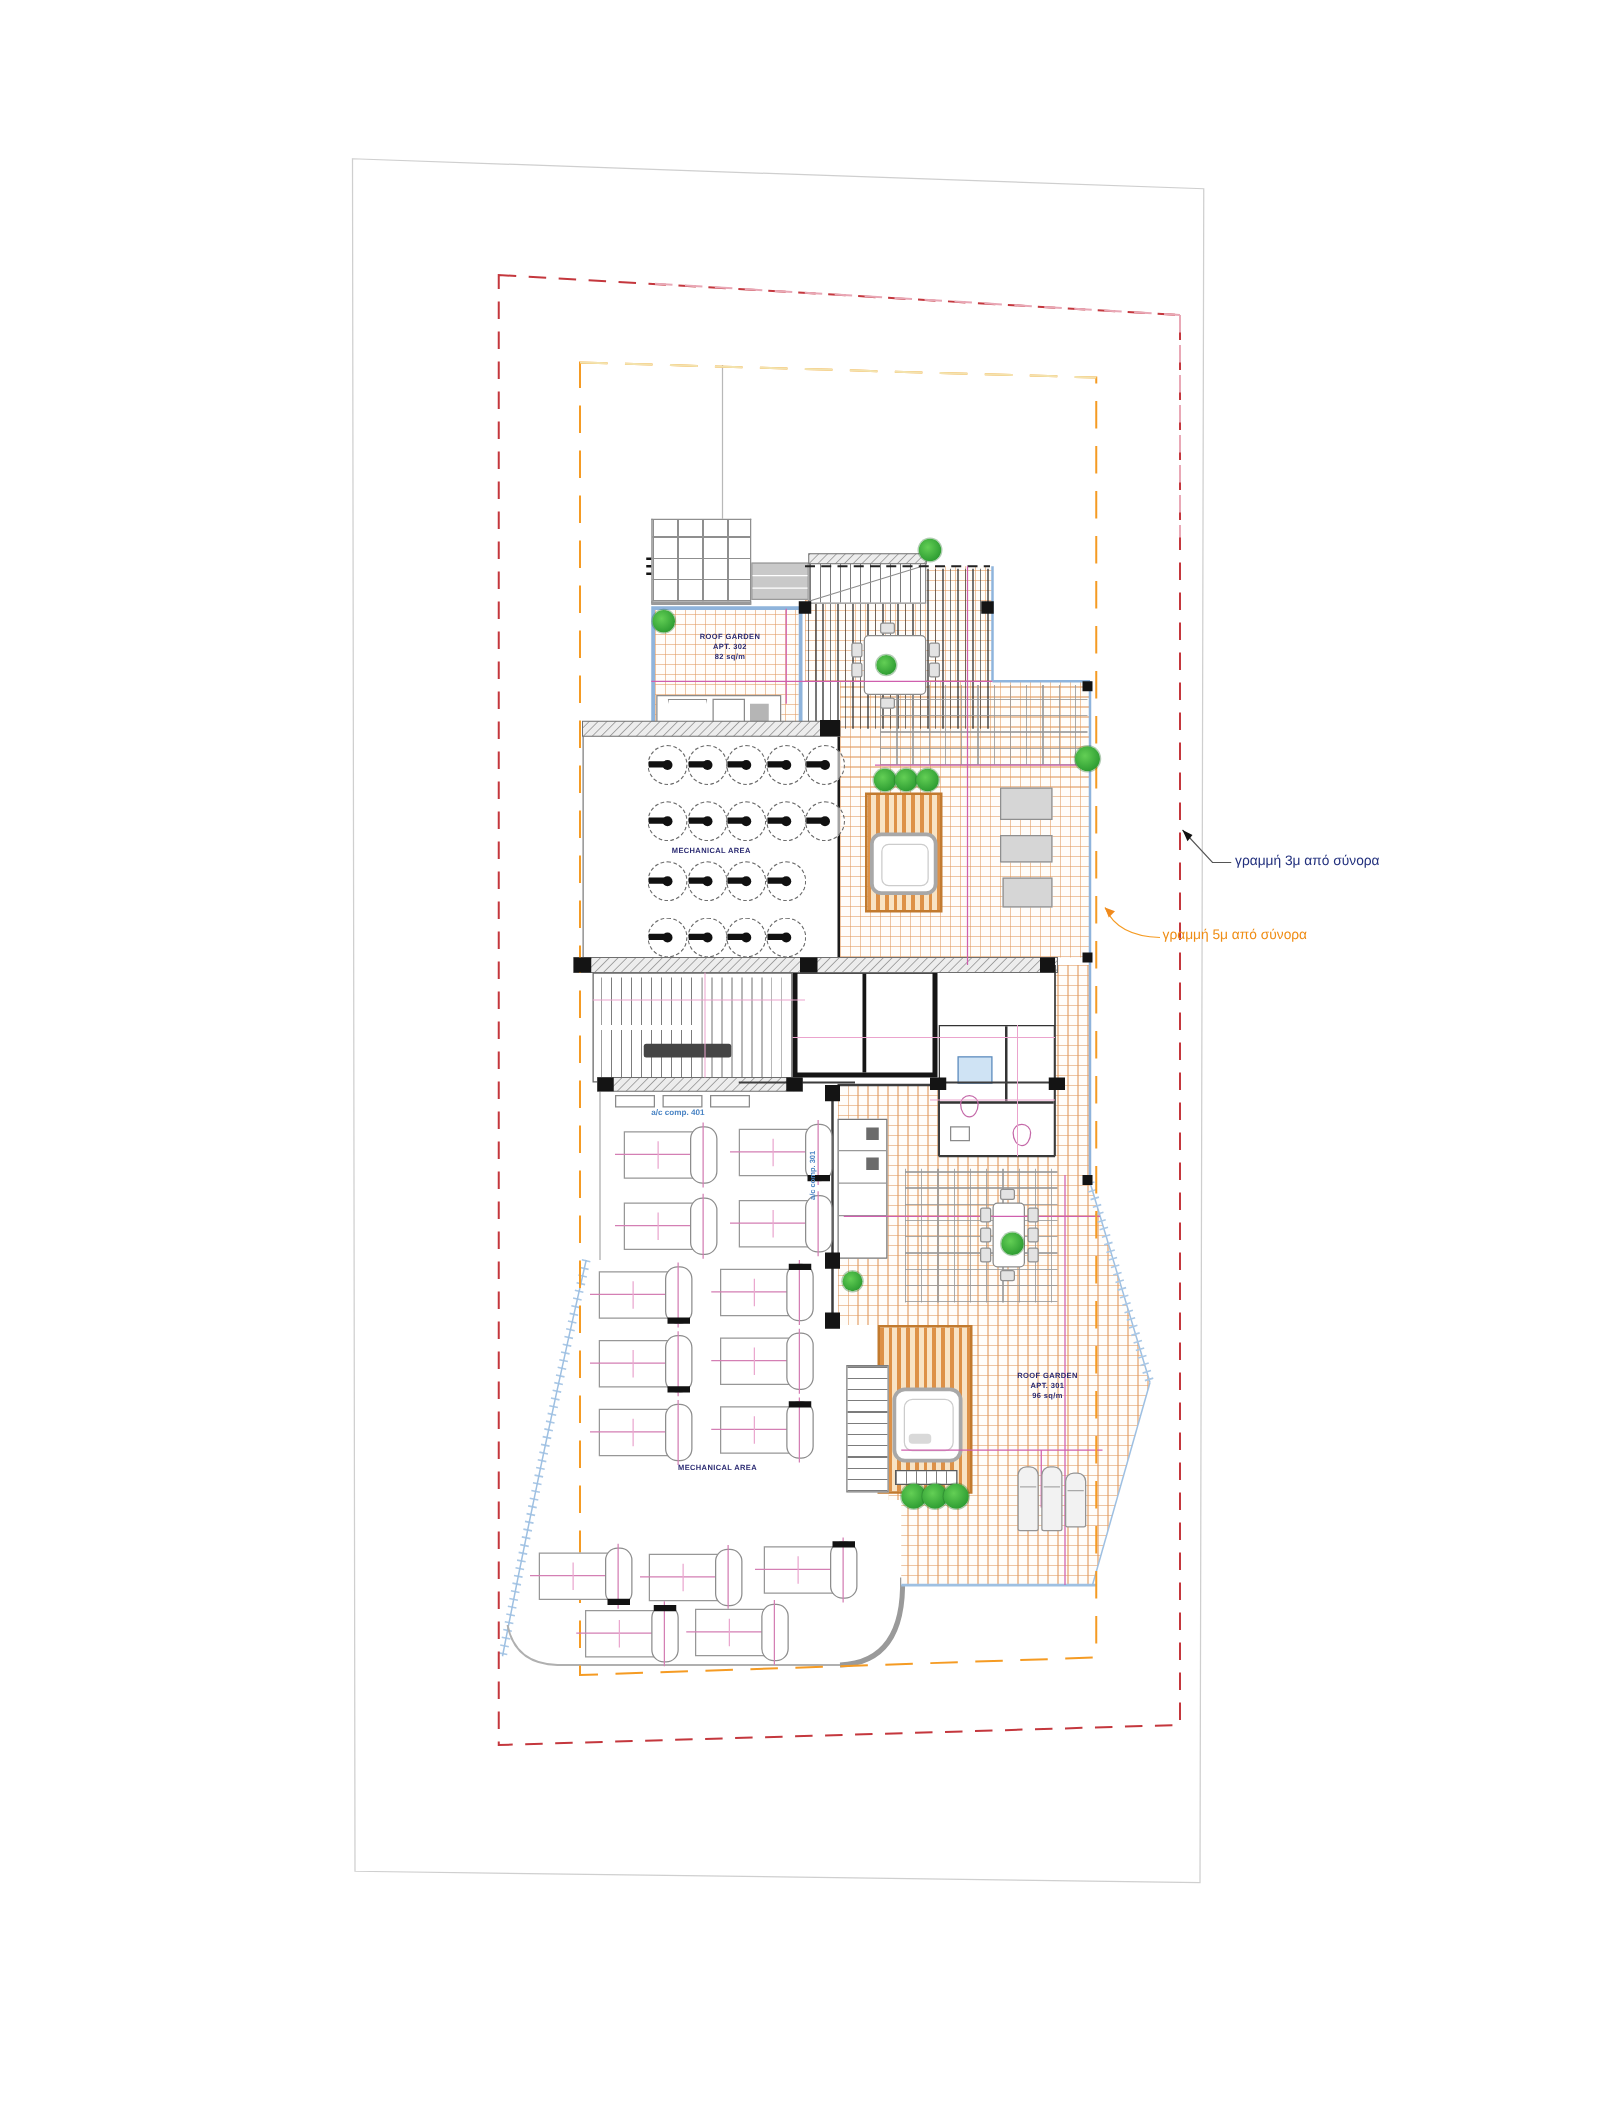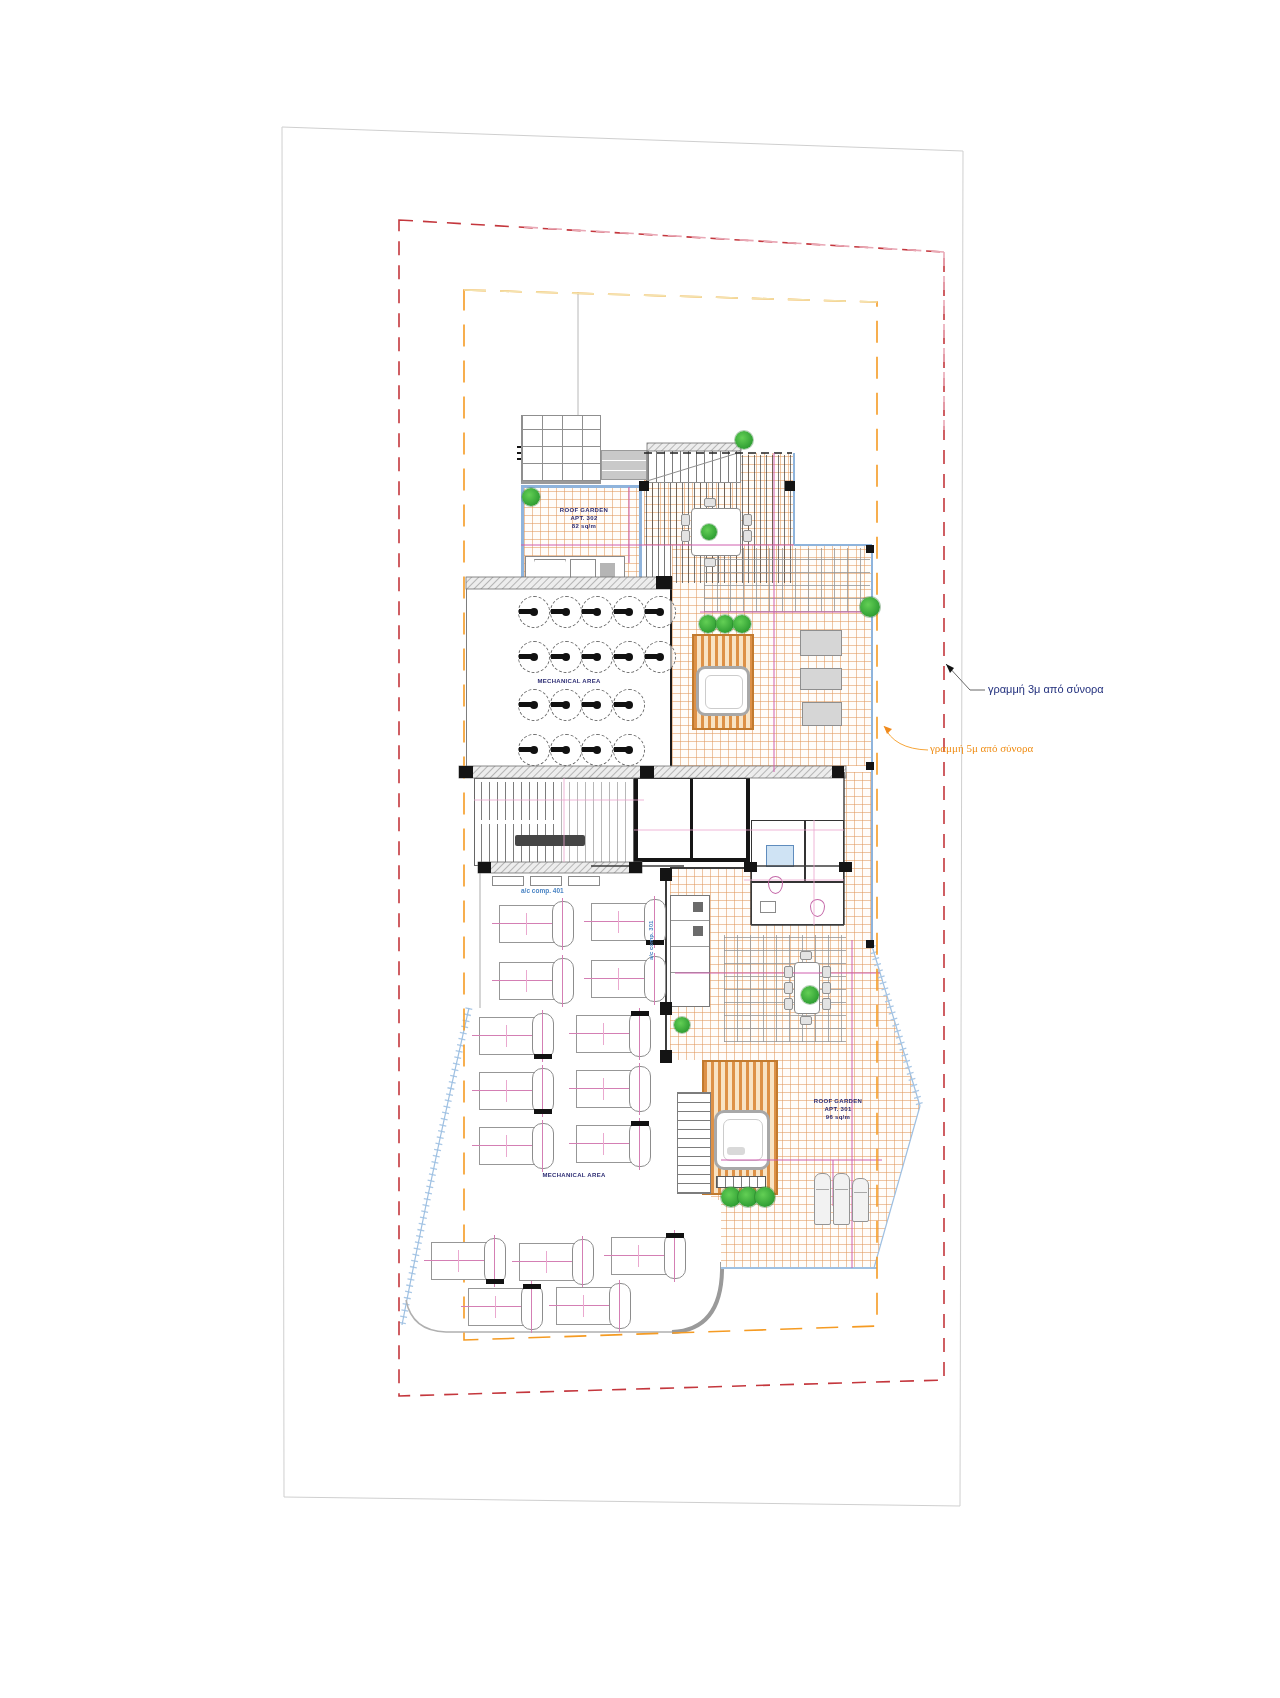--- a/index.html
+++ b/index.html
@@ -37,21 +37,21 @@
   .chair{position:absolute;background:#e3e3e3;border:1px solid #909090;border-radius:2px;box-sizing:border-box;}
   .lounger{position:absolute;border:1px solid #949494;border-radius:7px 7px 2px 2px;background:#f2f2f2;box-sizing:border-box;}
   .lounger::before{content:"";position:absolute;left:1px;right:1px;top:30%;height:1px;background:#a9a9a9;}
   .blk{position:absolute;background:#141414;}
   
   .plabel{position:absolute;color:#2b2b72;font-size:6px;font-weight:700;letter-spacing:.3px;
           text-align:center;line-height:8px;white-space:nowrap;}
   .aclabel{position:absolute;color:#4a84c4;font-size:6.5px;font-weight:700;white-space:nowrap;}
   .ann{position:absolute;font-size:11px;white-space:nowrap;}
   .ann.blue{color:#22307d;}
-  .ann.orange{color:#ef8d15;font-family:Liberation Serif, serif;}
+  .ann.orange{color:#ef8d15;}
   .whitebox{position:absolute;background:#fff;border:1px solid #8a8a8a;box-sizing:border-box;}
   .treadsV{background-image:repeating-linear-gradient(90deg,#7c7c7c 0 1px,transparent 1px 8px);}
   .treadsH{background-image:repeating-linear-gradient(0deg,#7c7c7c 0 1px,transparent 1px 9px);}
   .gridcells{background-image:
      repeating-linear-gradient(90deg,#8f8f8f 0 1px,transparent 1px 20px),
      repeating-linear-gradient(0deg,#8f8f8f 0 1px,transparent 1px 17px);}
 </style>
 </head>
 <body>
 

